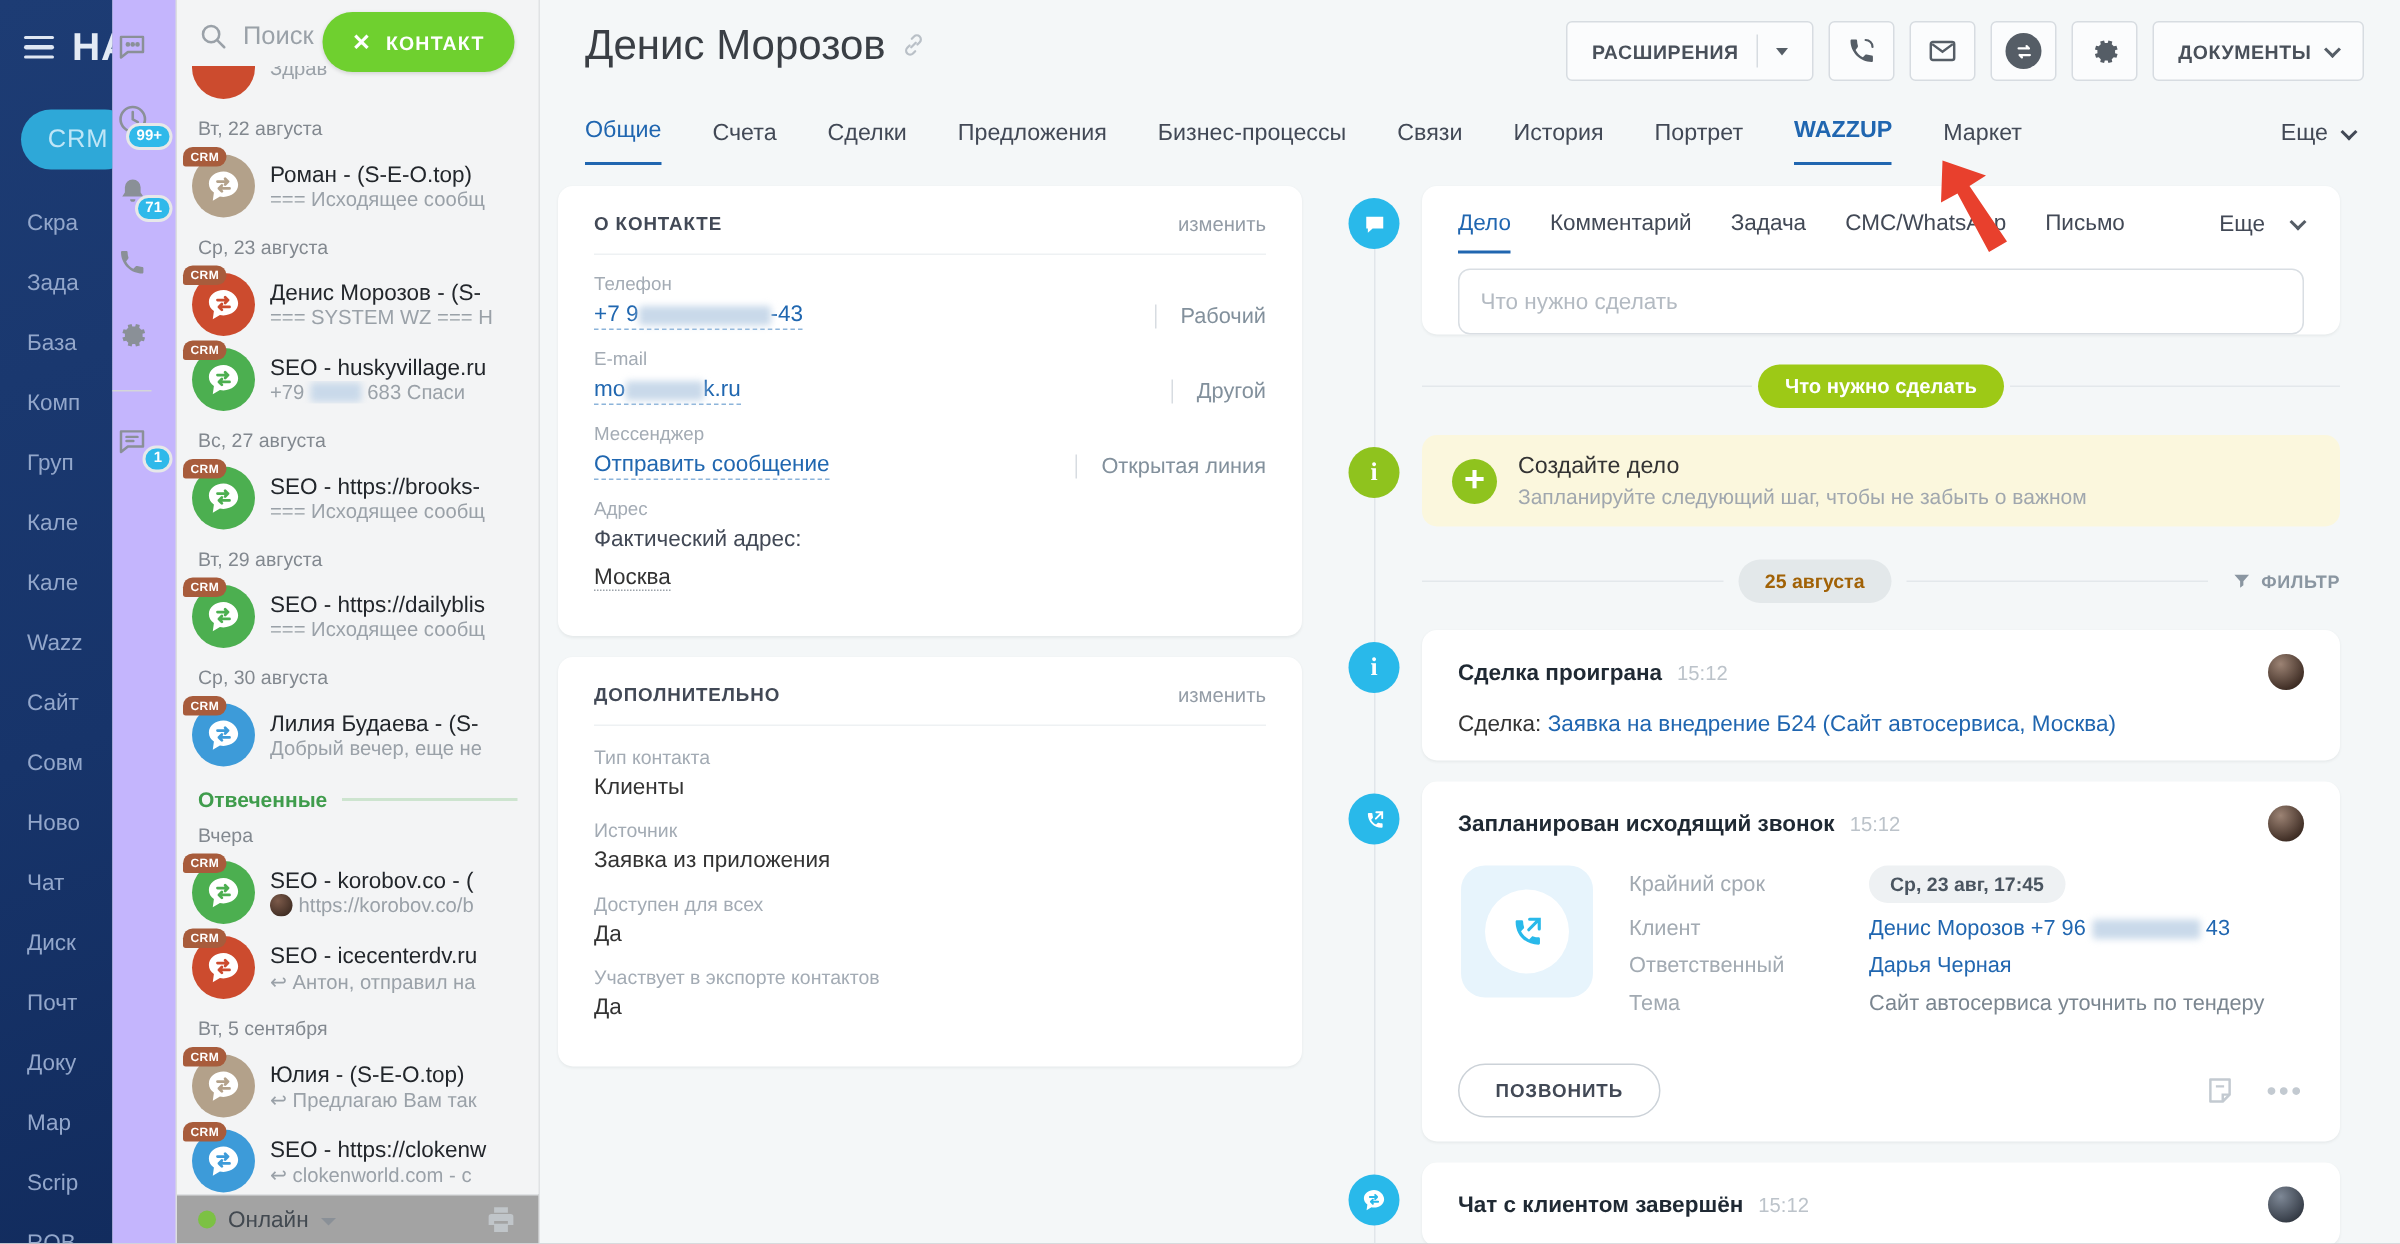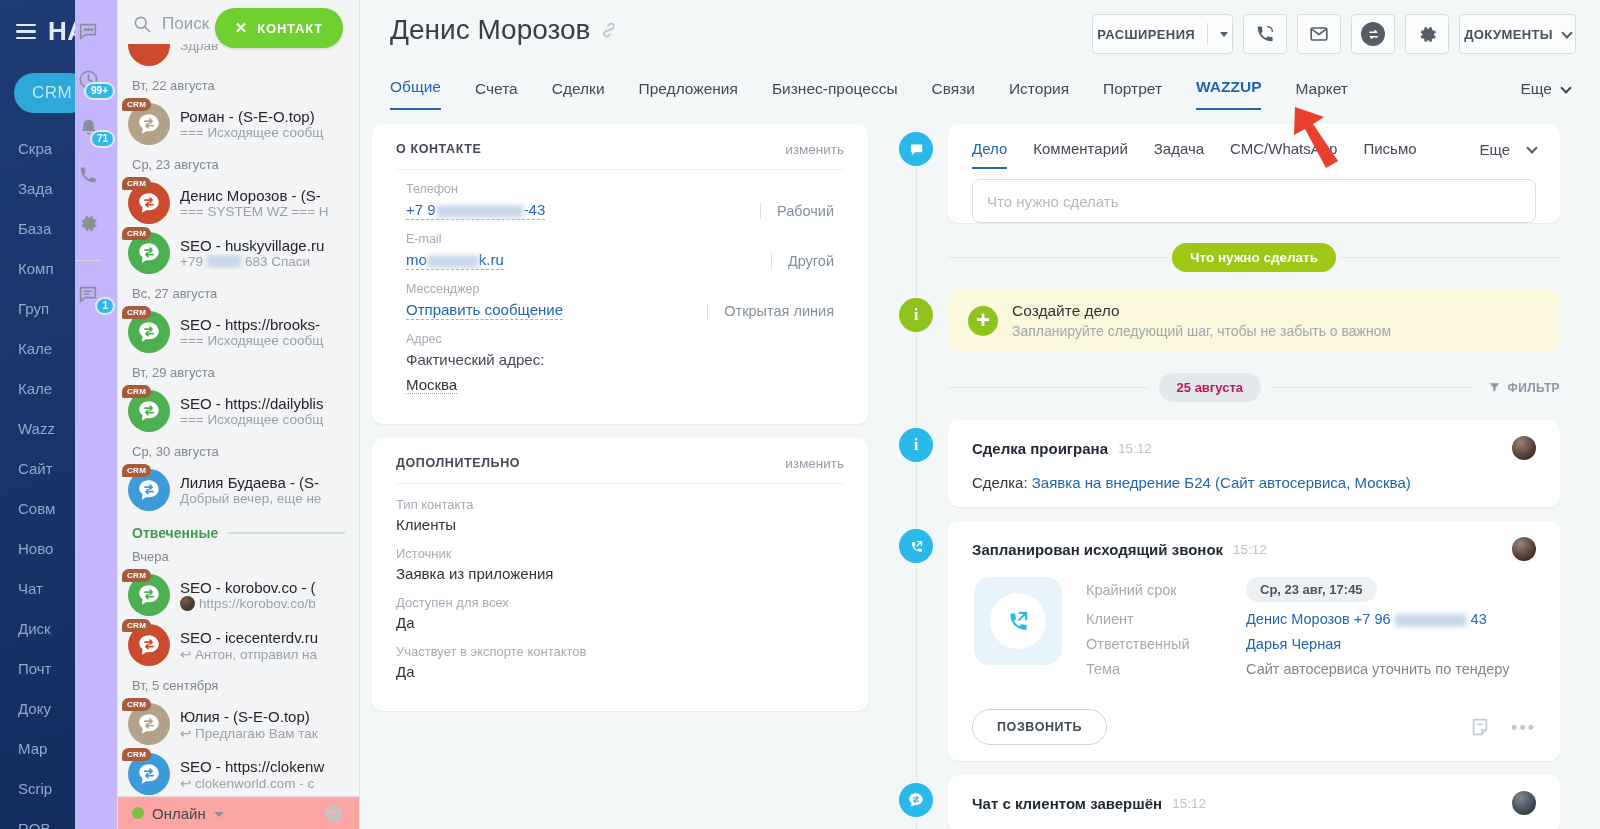--- a/index.html
+++ b/index.html
@@ -41,54 +41,54 @@
   .c-green{background:#4caf50;color:#4caf50}
   .c-blue{background:#3d9bd9;color:#3d9bd9}
   .crm{position:absolute;top:-5px;left:-6px;background:#a85c3c;color:#fff;font-size:8px;font-weight:bold;border-radius:7px 7px 7px 2px;padding:2px 5px;letter-spacing:.3px}
   .rtxt{flex:1;min-width:0}
   .rname{font-size:15px;color:#22262b;white-space:nowrap;overflow:hidden}
   .rprev{font-size:13.5px;color:#9aa1a8;white-space:nowrap;overflow:hidden;display:flex;align-items:center;gap:4px}
   .m-sec{display:flex;align-items:center;gap:10px;margin:10px 14px 4px}
   .m-sec b{color:#3f9c4c;font-size:14px}
   .m-sec i{flex:1;height:2px;background:#cde4cf}
   .mini-ava{display:inline-block;width:15px;height:15px;border-radius:50%;background:radial-gradient(circle at 35% 30%,#7c5a4a,#2e2018);flex:0 0 auto}
-  .m-status{flex:0 0 33px;background:#fca5a5;border-top:1px solid #dfe1e3;display:flex;align-items:center;gap:8px;padding:0 14px;font-size:15px;color:#424950}
+  .m-status{flex:0 0 33px;background:#a3a3a3;border-top:1px solid #dfe1e3;display:flex;align-items:center;gap:8px;padding:0 14px;font-size:15px;color:#424950}
   .dot{width:12px;height:12px;border-radius:50%;background:#7cc144}
   .s-car{width:0;height:0;border-left:5px solid transparent;border-right:5px solid transparent;border-top:5px solid #8a9097;margin-top:2px}
   .m-status svg{margin-left:auto;color:#c0c5c9}
   .blur{display:inline-block;height:13px;border-radius:2px;background:#c9d9ea;filter:blur(2.5px);vertical-align:middle}
 
   
   .main{position:absolute;left:360px;top:0;right:0;bottom:0;background:#f4f7f8;overflow:hidden}
   .m-head{display:flex;align-items:flex-start;padding:14px 24px 0 30px}
   .m-head h1{font-size:28px;font-weight:400;color:#3a3f45;display:flex;align-items:center;gap:10px}
   .m-head h1 svg{color:#b9c0c7}
   .actions{margin-left:auto;display:flex;gap:10px}
-  .btn{height:40px;background:#fbfcfd;border:1px solid #d7dce1;border-radius:4px;display:flex;align-items:center;padding:0 4px;font-size:13px;font-weight:bold;letter-spacing:.4px;color:#49505a;cursor:pointer}
+  .btn{height:40px;background:#fbfcfd;border:1px solid #d7dce1;border-radius:4px;display:flex;align-items:center;padding:0 16px;font-size:13px;font-weight:bold;letter-spacing:.4px;color:#49505a;cursor:pointer}
   .btn.ico{width:44px;justify-content:center;padding:0;color:#555d66}
   .vsep{width:1px;height:22px;background:#d7dce1;margin:0 12px}
   .car{width:0;height:0;border-left:4.5px solid transparent;border-right:4.5px solid transparent;border-top:5px solid #555d66}
   .chevs{width:8px;height:8px;border-right:2px solid #555d66;border-bottom:2px solid #555d66;transform:rotate(45deg);margin:-3px 0 0 10px}
   .wz-circ{width:24px;height:24px;border-radius:50%;background:#555d66;display:flex;align-items:center;justify-content:center}
 
   .tabs{display:flex;gap:34px;align-items:flex-end;padding:24px 30px 0;font-size:15.5px;color:#424956}
   .tab{padding-bottom:12px;cursor:pointer;white-space:nowrap}
   .tab.active{color:#2066b0;border-bottom:2px solid #2066b0}
   .tab.hl{color:#2066b0;font-weight:bold;border-bottom:2px solid #2066b0}
   .tab.more{margin-left:auto;display:flex;gap:8px;align-items:center}
   .tab .chevs{border-color:#424956;margin-left:2px}
 
   .body{display:flex;gap:14px;padding:14px 18px 0 12px}
   .col-left{flex:0 0 496px}
   .card{background:#fff;border-radius:10px;box-shadow:0 1px 2px rgba(40,50,60,.07);padding:18px 24px;margin-bottom:14px}
   .card-h{display:flex;}
   .card-h b{font-size:12.5px;letter-spacing:.6px;color:#424956}
   .card-h a{margin-left:auto;font-size:13.5px;color:#939ca6;text-decoration:none;cursor:pointer}
   .card hr{border:0;border-top:1px solid #eef1f3;margin:12px 0 4px}
-  .fld{margin:12px 10px}
+  .fld{margin:12px 0}
   .fld-l{font-size:12.5px;color:#a3abb4;margin-bottom:5px}
   .fld-row{display:flex;align-items:center}
   .lnk{color:#2067b0;font-size:15px;text-decoration:none;border-bottom:1px dashed #8cb4da;padding-bottom:1px;cursor:pointer}
   .tag{margin-left:auto;color:#82909c;font-size:14.5px;border-left:1px solid #d7dce1;padding-left:16px}
   .addr-k{font-size:15px;color:#424956;margin-bottom:8px}
   .dotted{color:#333;font-size:15px;border-bottom:1px dotted #9aa1a8;cursor:pointer}
   .card-f{display:flex;gap:26px;margin-top:20px;font-size:14px}
   .dash{color:#424956;border-bottom:1px dashed #9aa1a8;cursor:pointer}
   .dash.gray{margin-left:auto;color:#bcc3ca;border-bottom-color:#d5dadf}
   .kv{margin:13px 0}
@@ -111,21 +111,21 @@
   .cinput::placeholder{color:#b3bac2}
   .pill-row{display:flex;align-items:center;margin:18px 0}
   .pill-row .ln{flex:1;height:1px;background:#e3e8eb}
   .pill-green{background:#9dc916;color:#fff;font-size:13.5px;font-weight:bold;padding:7px 18px;border-radius:16px;margin:0 4px;cursor:pointer}
   .banner{position:relative;display:flex;gap:14px;align-items:center;background:#fbf7dd;border-radius:10px;padding:12px 20px;margin-bottom:22px;cursor:pointer}
   .plus{flex:0 0 30px;width:30px;height:30px;border-radius:50%;background:#8fc31e;color:#fff;font-size:24px;line-height:28px;text-align:center;font-weight:bold}
   .b-t{font-size:15.5px;color:#333;margin-bottom:3px}
   .b-s{font-size:14px;color:#a0a7ae}
   .date-row{display:flex;align-items:center;margin:4px 0 18px}
   .date-row .ln{flex:1;height:1px;background:#e3e8eb}
-  .date-pill{background:#e3e8ea;color:#be185d;font-size:13px;font-weight:bold;padding:7px 18px;border-radius:15px;margin:0 10px}
+  .date-pill{background:#e3e8ea;color:#a16207;font-size:13px;font-weight:bold;padding:7px 18px;border-radius:15px;margin:0 10px}
   .filter{display:flex;gap:7px;align-items:center;color:#8a96a1;font-size:12px;font-weight:bold;letter-spacing:.4px;margin-left:16px;cursor:pointer}
   .ev{padding:16px 24px}
   .ev-head{display:flex;align-items:center;gap:10px}
   .ev-head b{font-size:15px;color:#1f2933}
   .time{color:#bcc3ca;font-size:13.5px}
   .ava{margin-left:auto;width:24px;height:24px;border-radius:50%;flex:0 0 24px}
   .ava.f{background:radial-gradient(circle at 35% 28%,#9c8374,#443229 70%,#241a13)}
   .ava.m{background:radial-gradient(circle at 35% 28%,#7e8896,#3a414c 70%,#1d2127)}
   .ev-body{margin-top:14px;font-size:15px;color:#333}
   .ev-body a{color:#2066b0;text-decoration:none;cursor:pointer}

